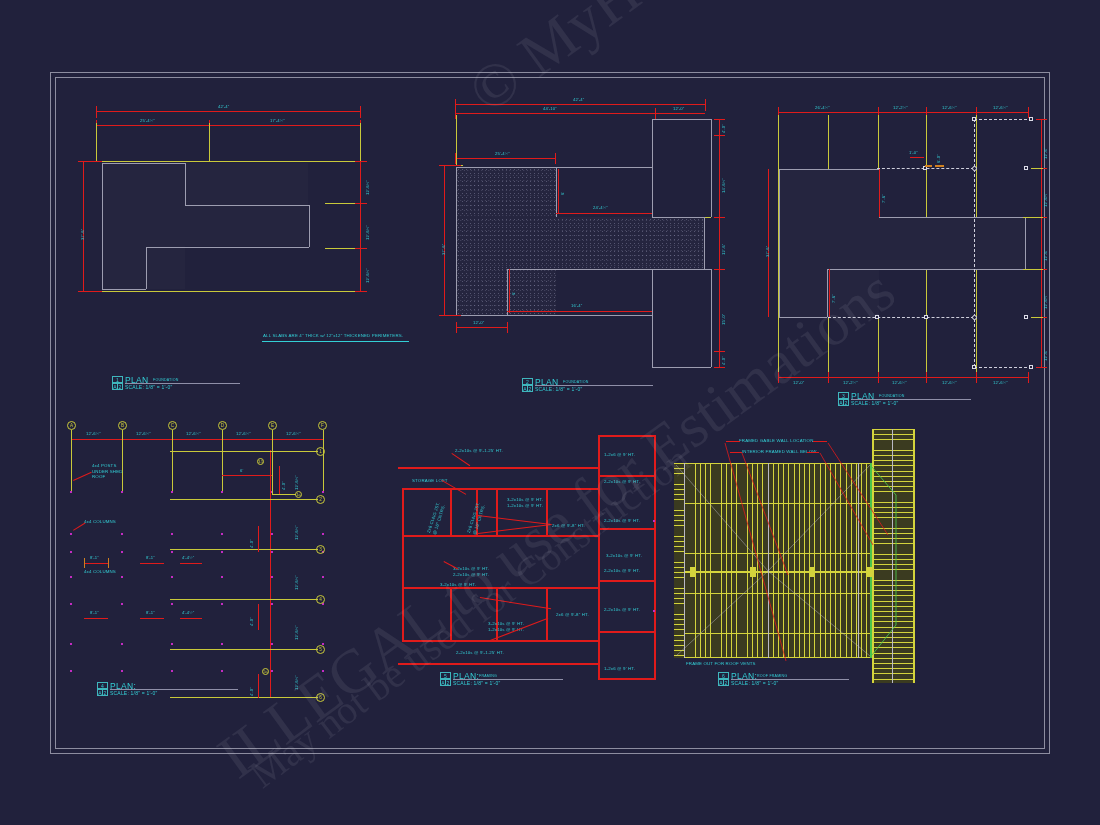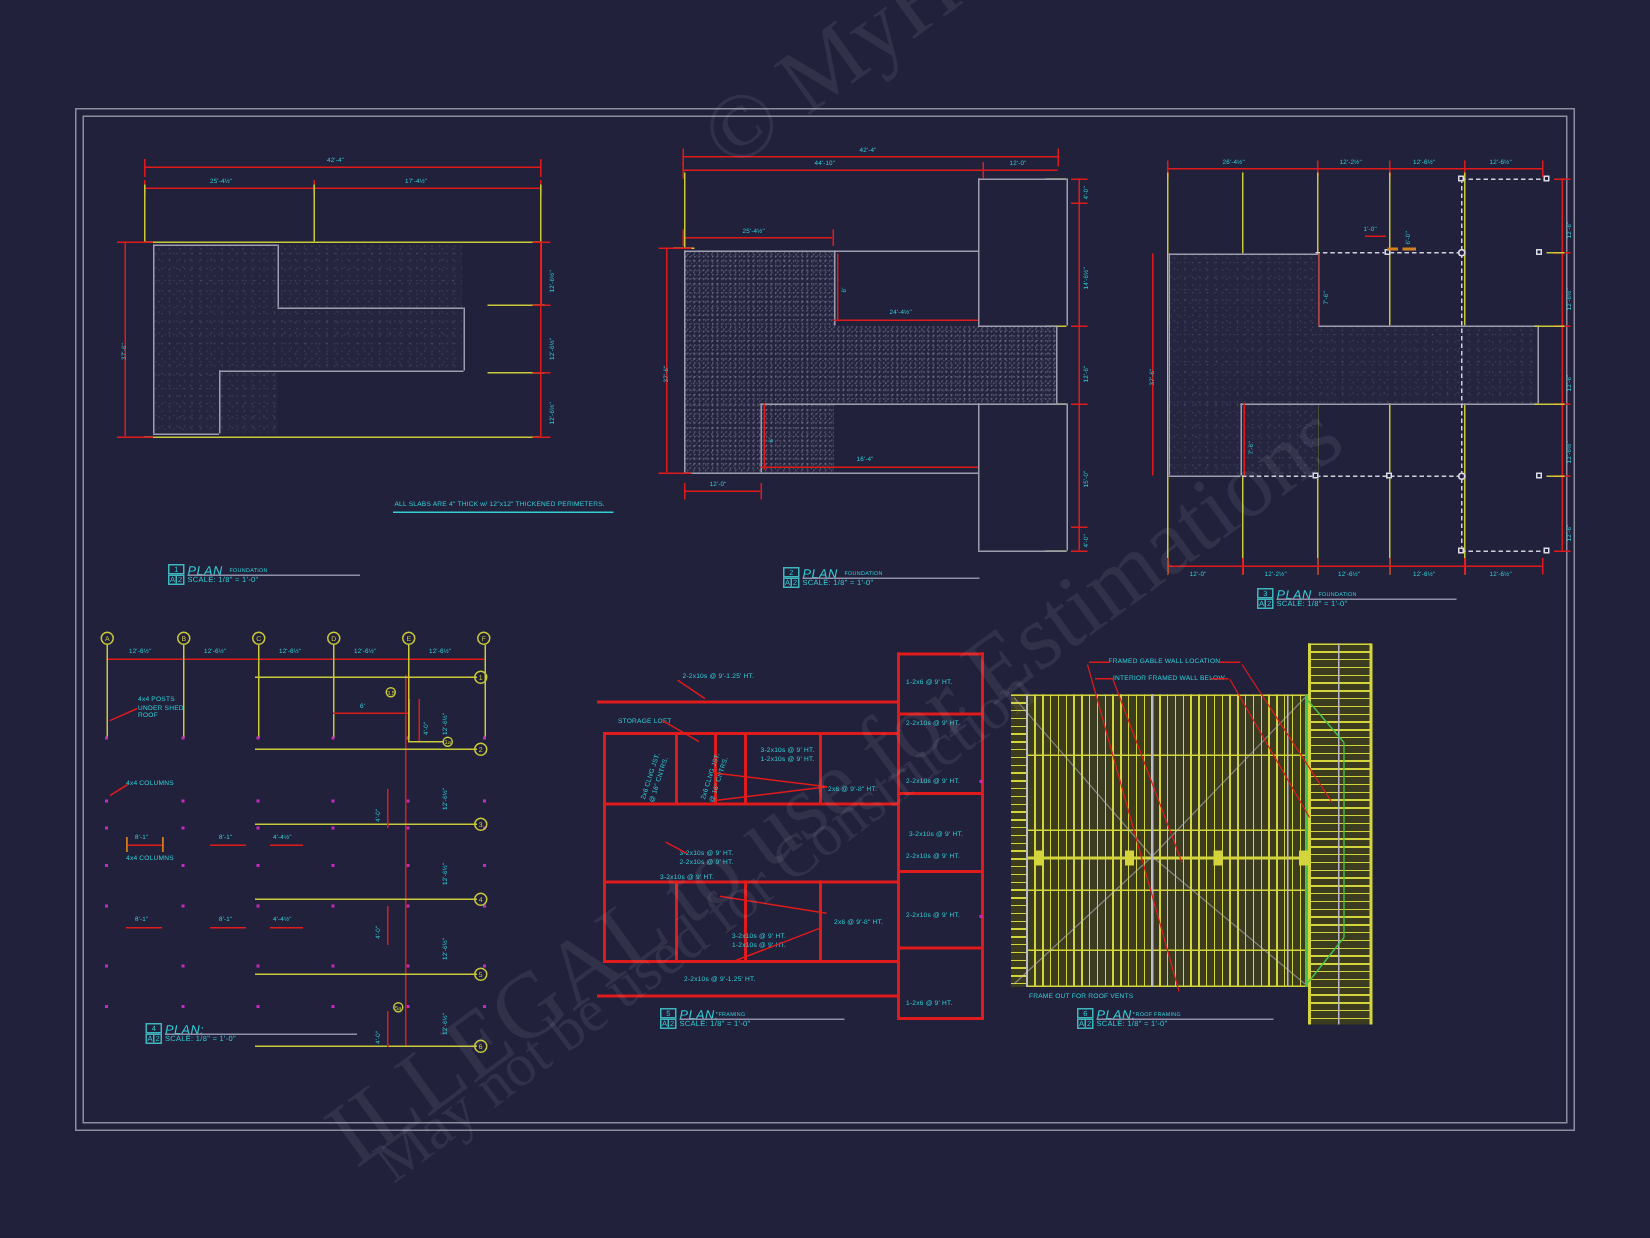--- a/index.html
+++ b/index.html
@@ -97,21 +97,21 @@
     position: absolute; left: 0; top: 7px;
     width: 11px; height: 7px;
     border: .8px solid #3fb6bd; box-sizing: border-box;
     color: #33cfd6; font-size: 5px; text-align: center; line-height: 7px;
     display: flex;
   }
   .tb .numbox2 span { flex: 1; }
   .tb .numbox2 span:first-child { border-right: .8px solid #3fb6bd; }
   .tb .ttl {
     position: absolute; left: 13px; top: -1px;
-    color: #33cfd6; font-size: 8.5px; letter-spacing: .3px; white-space: nowrap; font-style: italic;
+    color: #33cfd6; font-size: 8.5px; letter-spacing: .3px; white-space: nowrap;
   }
   .tb .sub {
     position: absolute; top: 1.5px;
     color: #33cfd6; font-size: 3.6px; letter-spacing: .2px; white-space: nowrap;
   }
   .tb .scl {
     position: absolute; left: 13px; top: 7.5px;
     color: #33cfd6; font-size: 5px; letter-spacing: .2px; white-space: nowrap;
   }
   .tb .rule {

